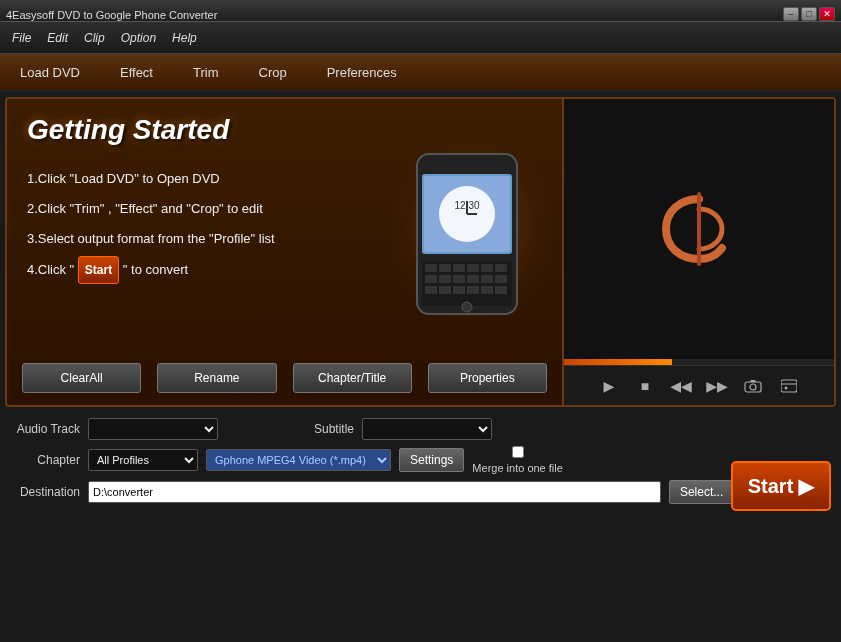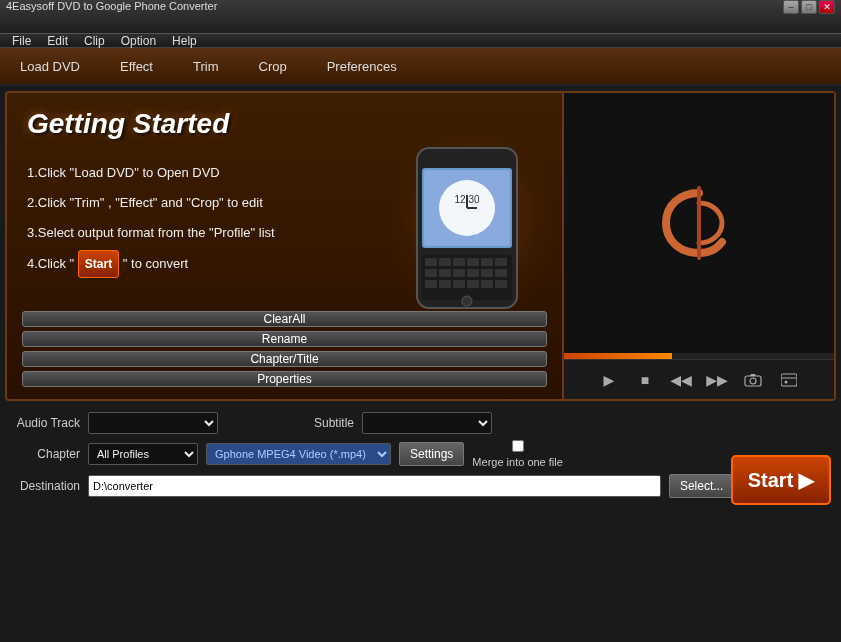--- a/index.html
+++ b/index.html
@@ -9,23 +9,23 @@
       background: #1a1a1a;
       font-family: Arial, sans-serif;
       font-size: 12px;
       color: #fff;
       overflow: hidden;
     }
 
     
     .title-bar {
       background: linear-gradient(to bottom, #3a3a3a, #1e1e1e);
-      height: 34px;
-      display: flex;
-      align-items: flex-start;
+      height: 22px;
+      display: flex;
+      align-items: flex-end;
       justify-content: space-between;
       padding: 0 6px;
       border-bottom: 1px solid #555;
     }
     .title-bar-text {
       font-size: 11px;
       color: #ddd;
     }
     .title-bar-buttons {
       display: flex;
@@ -42,25 +42,26 @@
       justify-content: center;
       font-size: 9px;
       color: #222;
       cursor: pointer;
     }
     .title-btn.close { background: linear-gradient(to bottom, #e05, #a00); color: #fff; }
 
     
     .menu-bar {
       background: linear-gradient(to bottom, #2e2e2e, #1a1a1a);
-      height: 14px;
+      height: 32px;
       display: flex;
       align-items: center;
       padding: 0 4px;
       border-bottom: 1px solid #444;
+      font-style: italic;
     }
     .menu-item {
       padding: 2px 8px;
       font-size: 12px;
       color: #ddd;
       cursor: pointer;
     }
 
     
     .toolbar {
@@ -143,22 +144,21 @@
       top: 40px;
     }
 
     
     .left-panel-buttons {
       position: absolute;
       bottom: 12px;
       left: 15px;
       right: 15px;
       display: flex;
-      gap: 4px;
-      flex-direction: column;
+      gap: 16px;
     }
     .panel-btn {
       flex: 1;
       height: 30px;
       background: linear-gradient(to bottom, #555, #333);
       border: 1px solid #777;
       border-radius: 3px;
       color: #fff;
       font-size: 12px;
       cursor: pointer;

